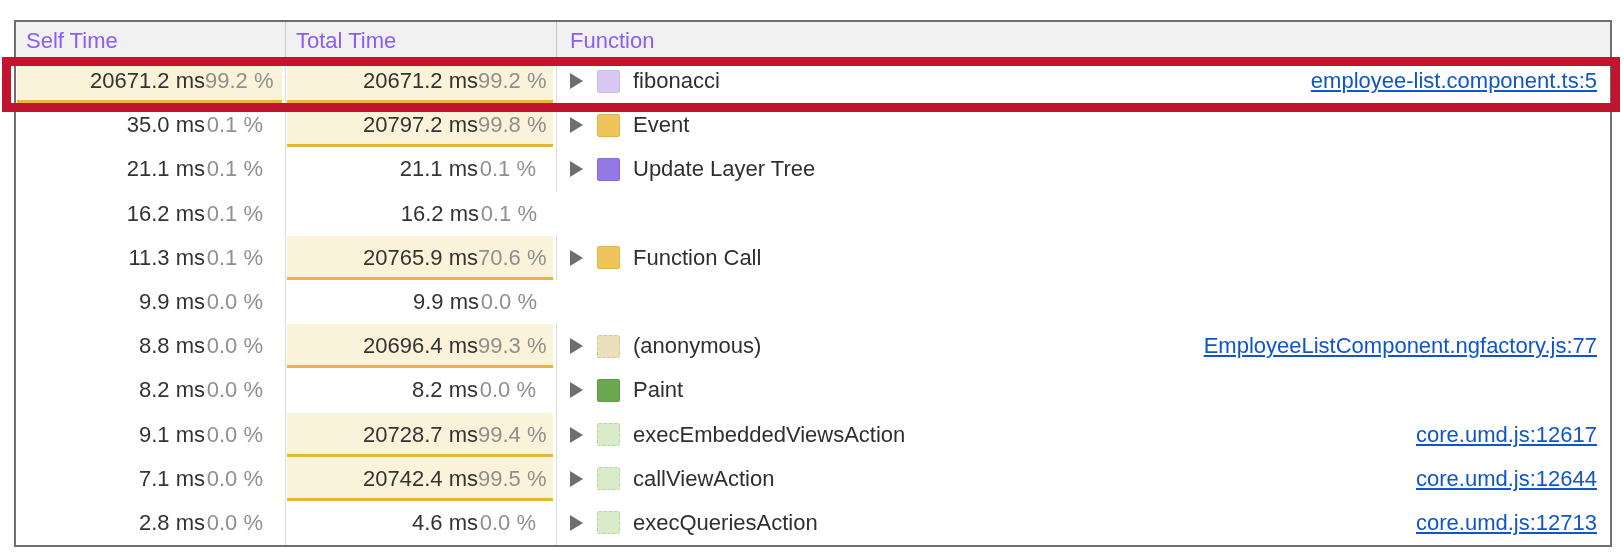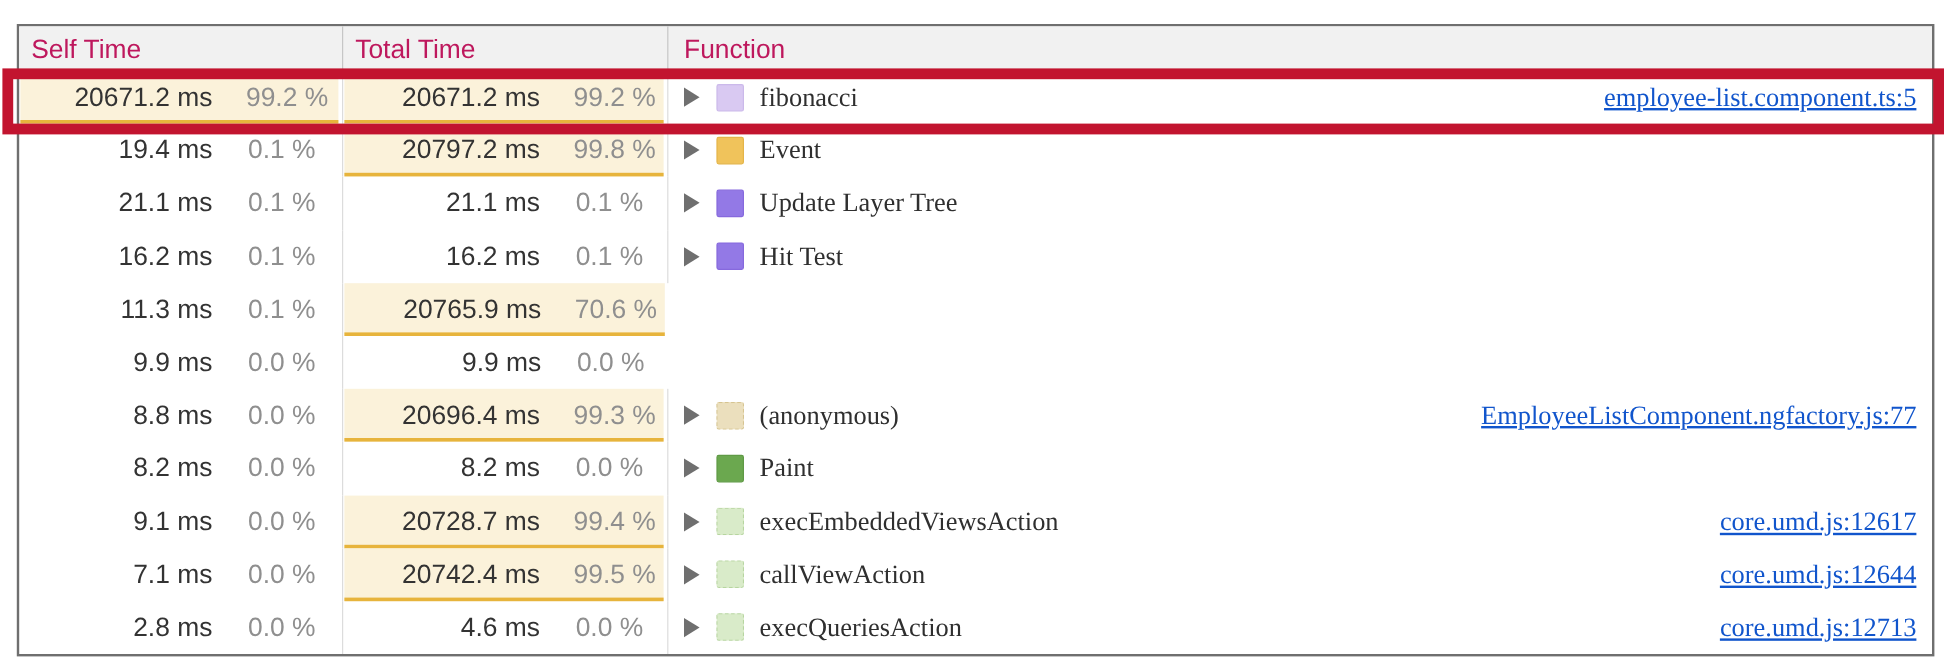--- a/index.html
+++ b/index.html
@@ -13,52 +13,52 @@
     border: 2px solid #6f6f6f; background: #fff;
     display: flex; flex-direction: column;
   }
 
   .grid-header {
     display: grid; grid-template-columns: 270px 271px 1fr;
     height: 37px; flex: 0 0 37px; background: #f1f1f1;
   }
   .grid-header .hcell {
     display: flex; align-items: center;
-    font-size: 22px; color: #be185d;
+    font-size: 22px; color: #8b5cf6;
     border-right: 1px solid #c6c6c6; padding-left: 10px;
   }
   .grid-header .hcell:last-child { border-right: none; padding-left: 13px; }
 
   .rows { flex: 1; display: flex; flex-direction: column; }
   .row { flex: 1; display: grid; grid-template-columns: 270px 271px 1fr; }
 
   .cell { position: relative; border-right: 1px solid #dcdcdc; }
   .cell:last-child { border-right: none; }
 
   .time-cell {
     display: flex; align-items: center; justify-content: flex-end;
-    font-size: 22px; color: #333; gap: 28px;
+    font-size: 22px; color: #333;
   }
   .time-cell.self { padding-right: 22px; }
   .time-cell.total { padding-right: 20px; }
   .time-cell .ms { position: relative; z-index: 1; white-space: nowrap; }
   .time-cell .pct { position: relative; z-index: 1; width: 58px;
     text-align: right; color: #8f8f8f; white-space: nowrap; }
 
   .cell.heat::before {
     content: ""; position: absolute; top: 0; bottom: 0; left: 1px; right: 3px;
     background: var(--heat-bg, #fbf2da);
   }
   .cell.heat::after {
     content: ""; position: absolute; bottom: 0; left: 1px; right: 3px;
     height: 3px; background: var(--heat-line, #e7b43c);
   }
 
   .activity-cell { display: flex; align-items: center; padding-left: 13px;
-    font-size: 22px; color: #2f2f2f; font-family: Liberation Serif, serif; }
+    font-size: 22px; color: #2f2f2f; }
   .tri {
     width: 0; height: 0; flex: 0 0 auto;
     border-left: 13px solid #6f6f6f;
     border-top: 8px solid transparent;
     border-bottom: 8px solid transparent;
     margin-right: 14px; cursor: pointer;
   }
   .swatch {
     width: 23px; height: 23px; flex: 0 0 auto;
     border: 1px solid transparent; border-radius: 2px; margin-right: 13px;
@@ -103,21 +103,21 @@
       <span class="tri"></span>
       <span class="swatch" style="background: rgb(217, 201, 242); border-color: rgb(203, 185, 234);"></span>
       <span class="activity-label">fibonacci</span>
       <span class="spacer"></span>
       <span class="src-link">employee-list.component.ts:5</span>
     </div>
   </div>
 
   <div class="row">
     <div class="cell time-cell self">
-      <span class="ms">19.4 ms</span>
+      <span class="ms">35.0 ms</span>
       <span class="pct">0.1 %</span>
     </div>
     <div class="cell time-cell total heat">
       <span class="ms">20797.2 ms</span>
       <span class="pct">99.8 %</span>
     </div>
     <div class="cell activity-cell">
       <span class="tri"></span>
       <span class="swatch" style="background: rgb(240, 195, 91); border-color: rgb(228, 180, 72);"></span>
       <span class="activity-label">Event</span>
@@ -146,38 +146,38 @@
 
   <div class="row">
     <div class="cell time-cell self">
       <span class="ms">16.2 ms</span>
       <span class="pct">0.1 %</span>
     </div>
     <div class="cell time-cell total">
       <span class="ms">16.2 ms</span>
       <span class="pct">0.1 %</span>
     </div>
-    <div class="cell activity-cell">
-      <span class="tri"></span>
-      <span class="swatch" style="background: rgb(147, 121, 230); border-color: rgb(134, 105, 221);"></span>
-      <span class="activity-label">Hit Test</span>
-      <span class="spacer"></span>
-
-    </div>
   </div>
 
   <div class="row">
     <div class="cell time-cell self">
       <span class="ms">11.3 ms</span>
       <span class="pct">0.1 %</span>
     </div>
     <div class="cell time-cell total heat">
       <span class="ms">20765.9 ms</span>
       <span class="pct">70.6 %</span>
     </div>
+    <div class="cell activity-cell">
+      <span class="tri"></span>
+      <span class="swatch" style="background: rgb(240, 195, 91); border-color: rgb(228, 180, 72);"></span>
+      <span class="activity-label">Function Call</span>
+      <span class="spacer"></span>
+
+    </div>
   </div>
 
   <div class="row">
     <div class="cell time-cell self">
       <span class="ms">9.9 ms</span>
       <span class="pct">0.0 %</span>
     </div>
     <div class="cell time-cell total">
       <span class="ms">9.9 ms</span>
       <span class="pct">0.0 %</span>

